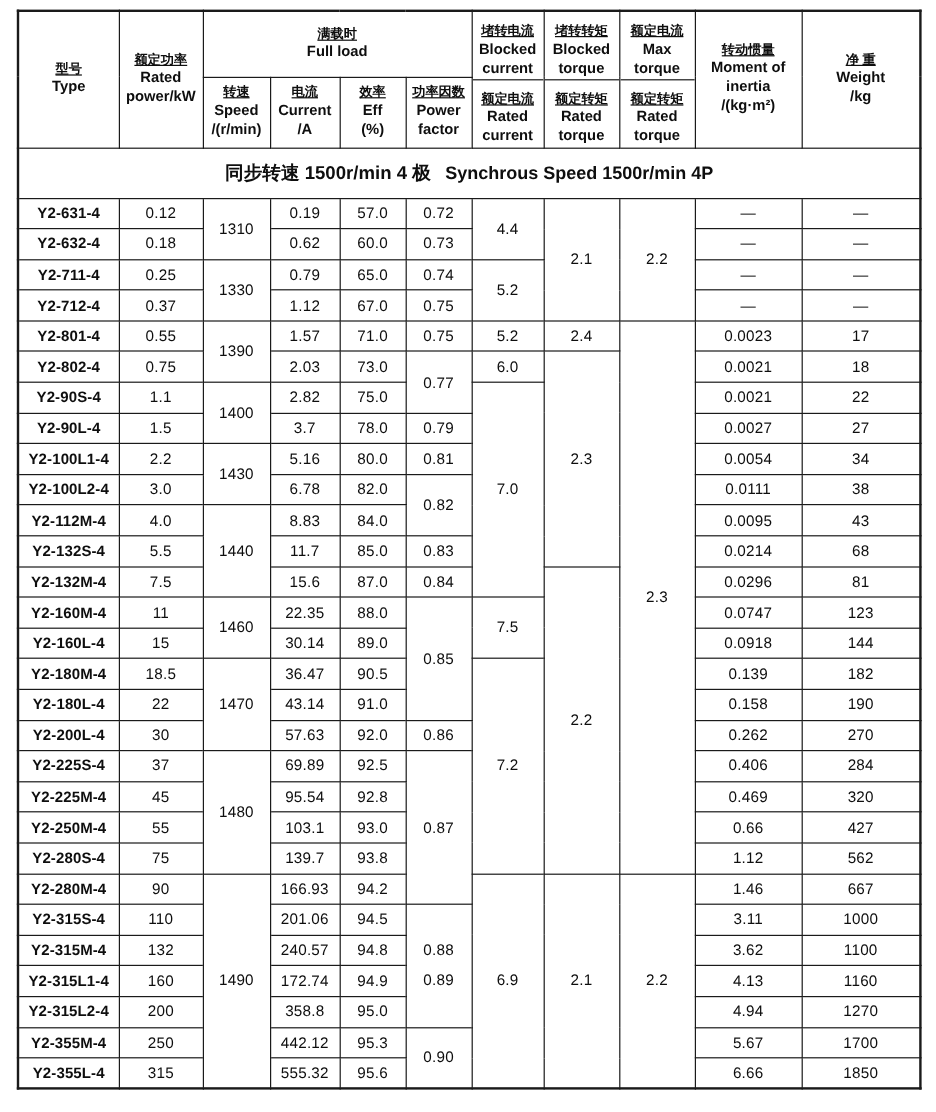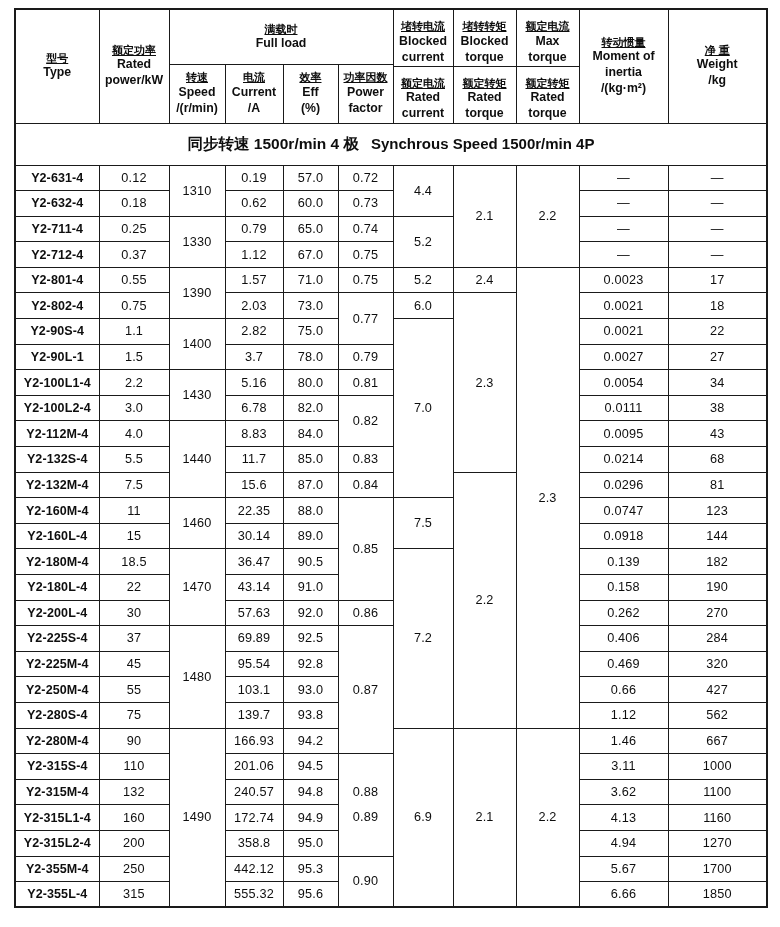--- a/index.html
+++ b/index.html
@@ -221,21 +221,21 @@
           <td class="type-cell">Y2-90S-4</td>
           <td>1.1</td>
           <td rowspan="2">1400</td>
           <td>2.82</td>
           <td>75.0</td>
           <td rowspan="7">7.0</td>
           <td>0.0021</td>
           <td>22</td>
         </tr>
         <tr>
-          <td class="type-cell">Y2-90L-1</td>
+          <td class="type-cell">Y2-90L-4</td>
           <td>1.5</td>
           <td>3.7</td>
           <td>78.0</td>
           <td>0.79</td>
           <td>0.0027</td>
           <td>27</td>
         </tr>
         <tr>
           <td class="type-cell">Y2-100L1-4</td>
           <td>2.2</td>

